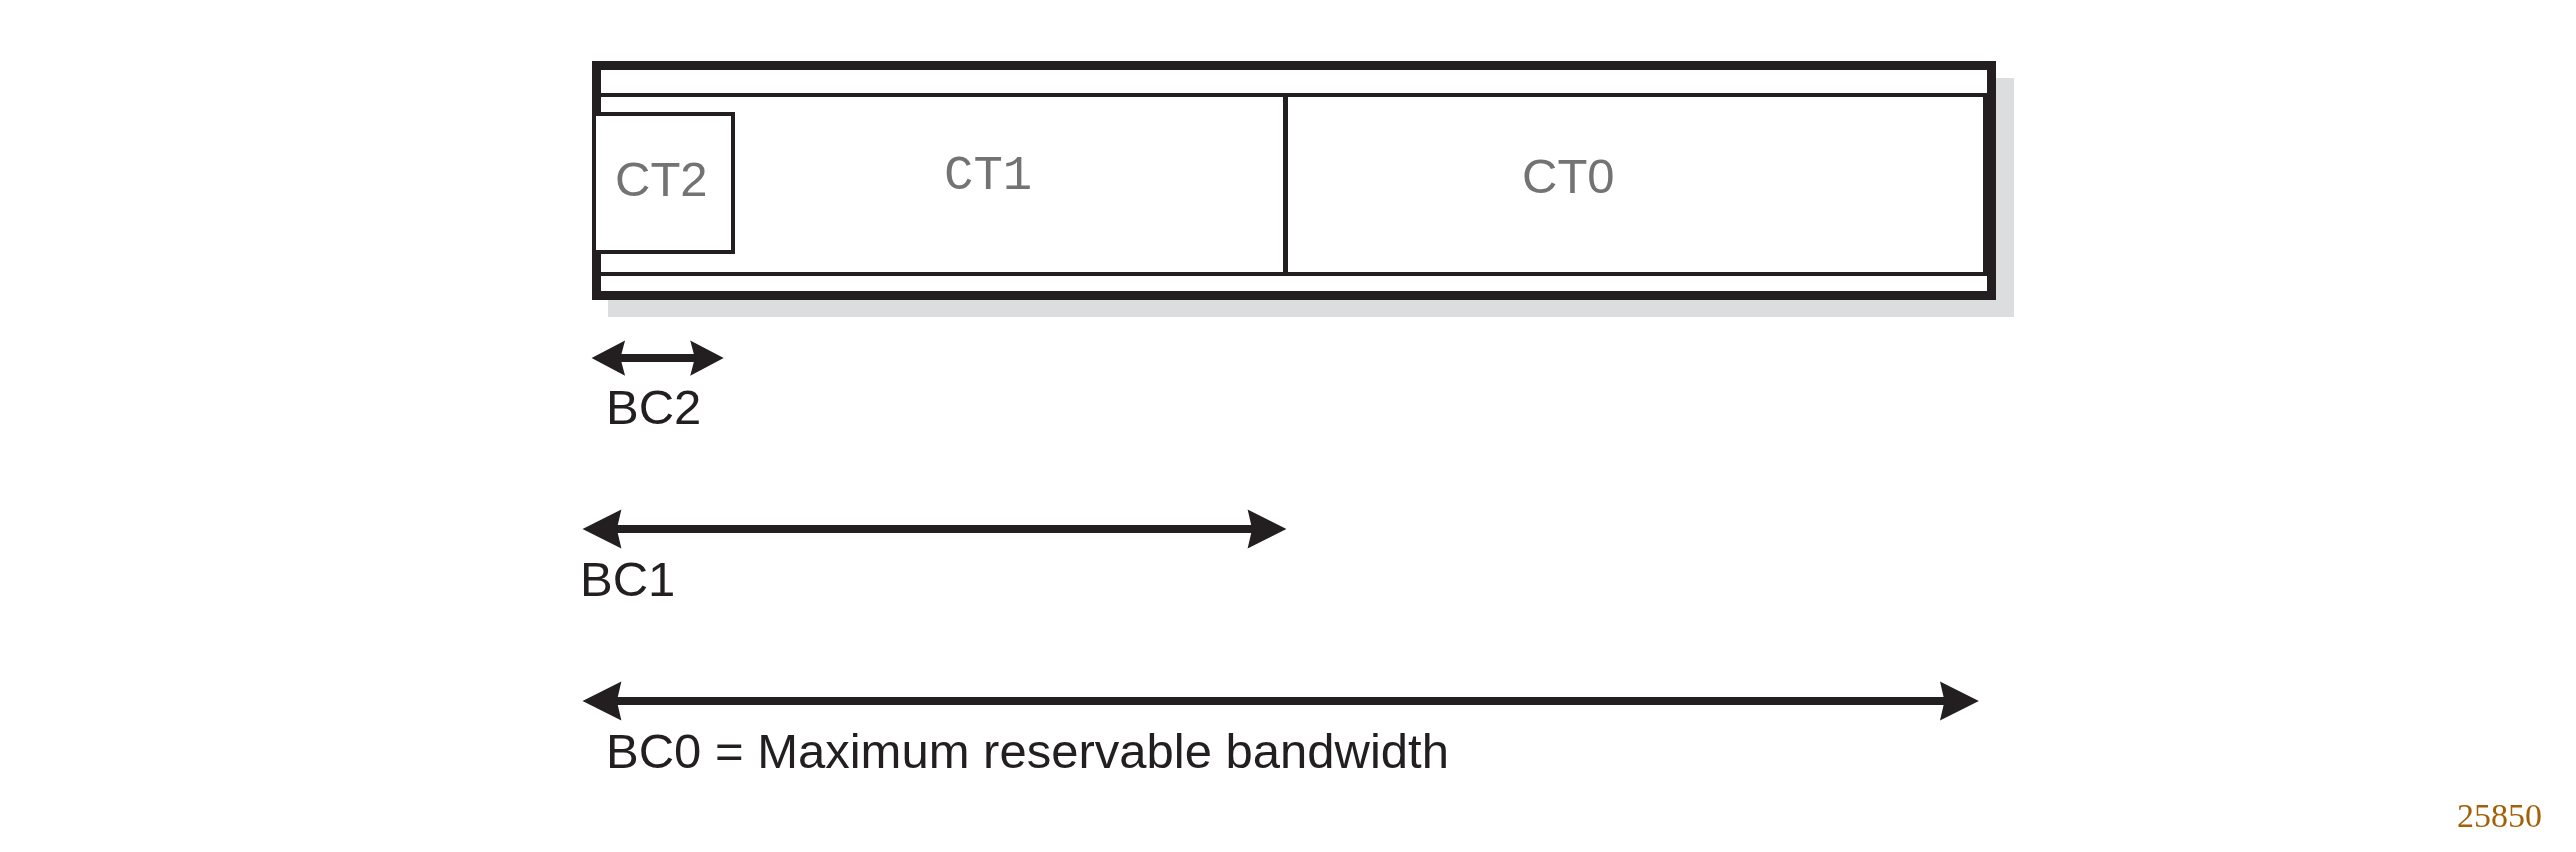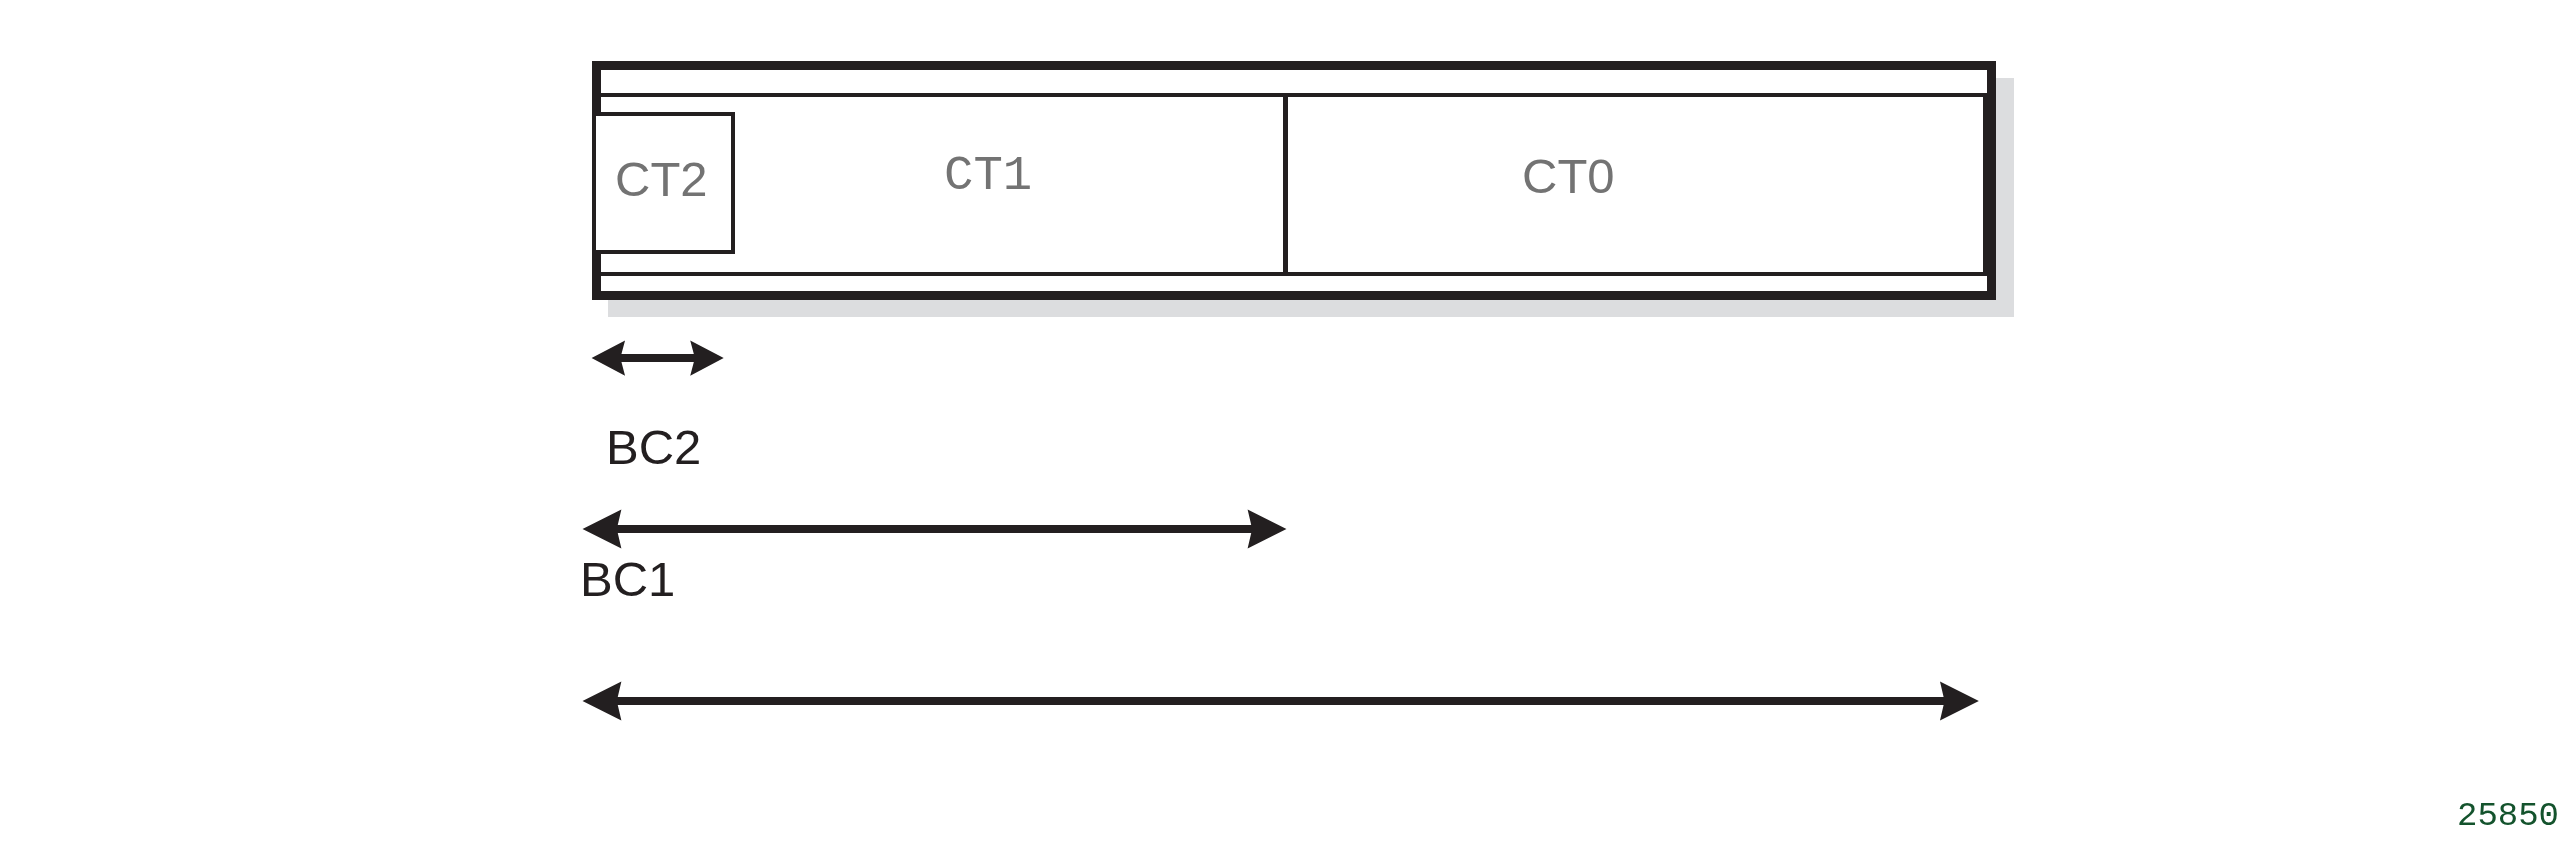--- a/index.html
+++ b/index.html
@@ -89,32 +89,32 @@
   }
   .arrow-svg { display: block; }
   .bc-label {
     position: absolute;
     font-size: 49px;
     line-height: 1;
     color: #231f20;
     white-space: nowrap;
     font-family: "Liberation Sans", sans-serif;
   }
-  .label-bc2 { left: 606px; top: 383px; margin-top: 40px; }
+  .label-bc2 { left: 606px; top: 383px; }
   .label-bc1 { left: 580px; top: 555px; }
   .label-bc0 { left: 606px; top: 727px; }
 
   .figure-number {
     position: absolute;
     left: 2457px;
     top: 799px;
     font-size: 34px;
     line-height: 1;
-    color: #14532d;
-    font-family: Liberation Mono, monospace;
+    color: #a16207;
+    font-family: Liberation Serif, serif;
   }
 </style>
 </head>
 <body>
 
 <div id="canvas">
 
   <div class="bar-shadow"></div>
 
   <div class="bar-outer"></div>
@@ -138,17 +138,18 @@
       <polygon fill="#231f20" points="5,27.5 48,6 44,23 745,23 741,6 784,27.5 741,49 745,32 44,32 48,49"></polygon>
     </svg>
   </div>
   <div class="bc-label label-bc1">BC1</div>
 
   <div class="arrow-row" style="left:578px; top:676px;">
     <svg class="arrow-svg" width="1437" height="51" viewBox="0 0 1590 56">
       <polygon fill="#231f20" points="5,27.5 48,6 44,23 1511,23 1507,6 1550,27.5 1507,49 1511,32 44,32 48,49"></polygon>
     </svg>
   </div>
+  <div class="bc-label label-bc0">BC0 = Maximum reservable bandwidth</div>
 
   <div class="figure-number">25850</div>
 
 </div>
 
 
 </body></html>

